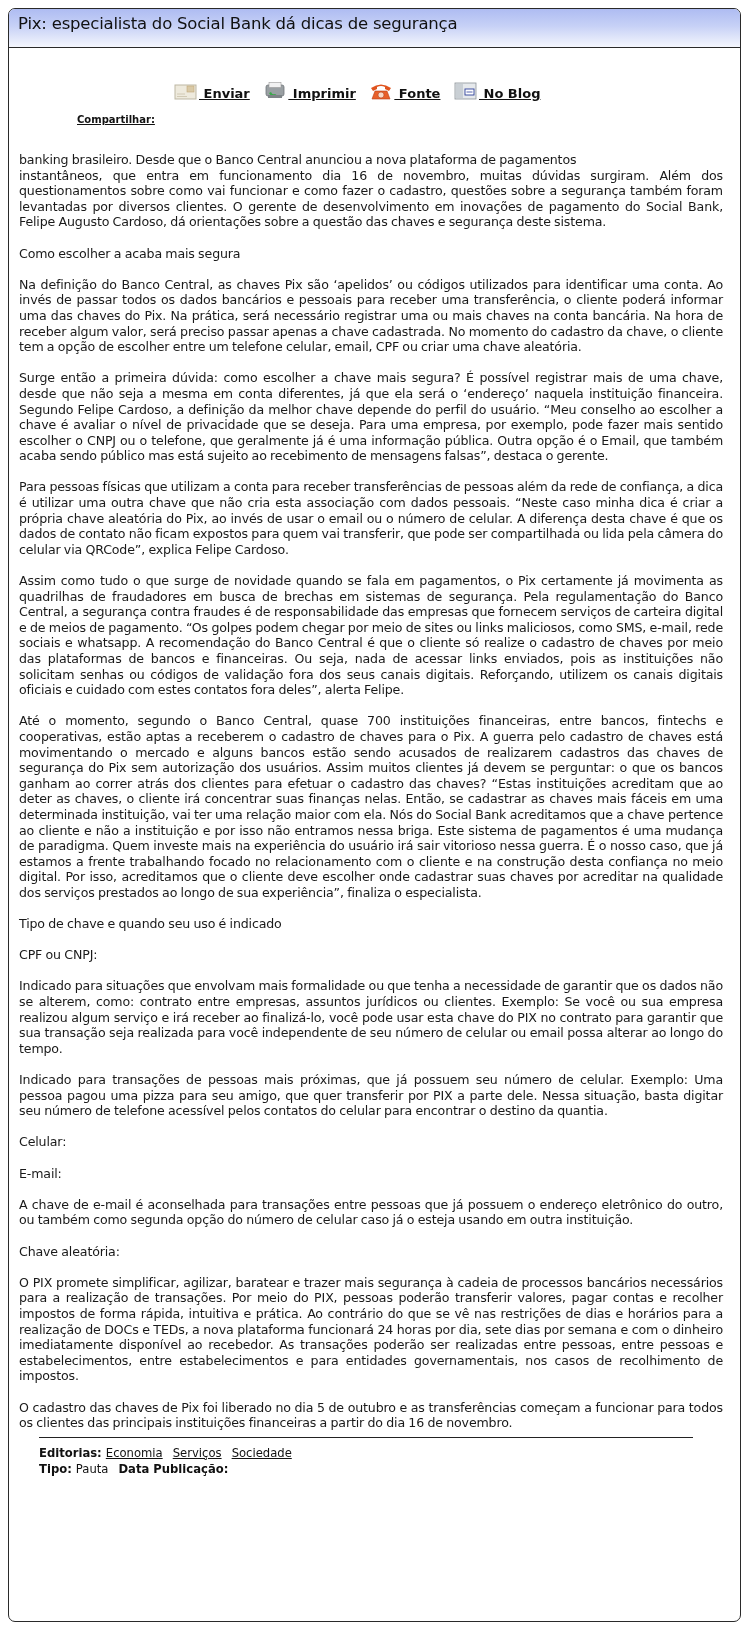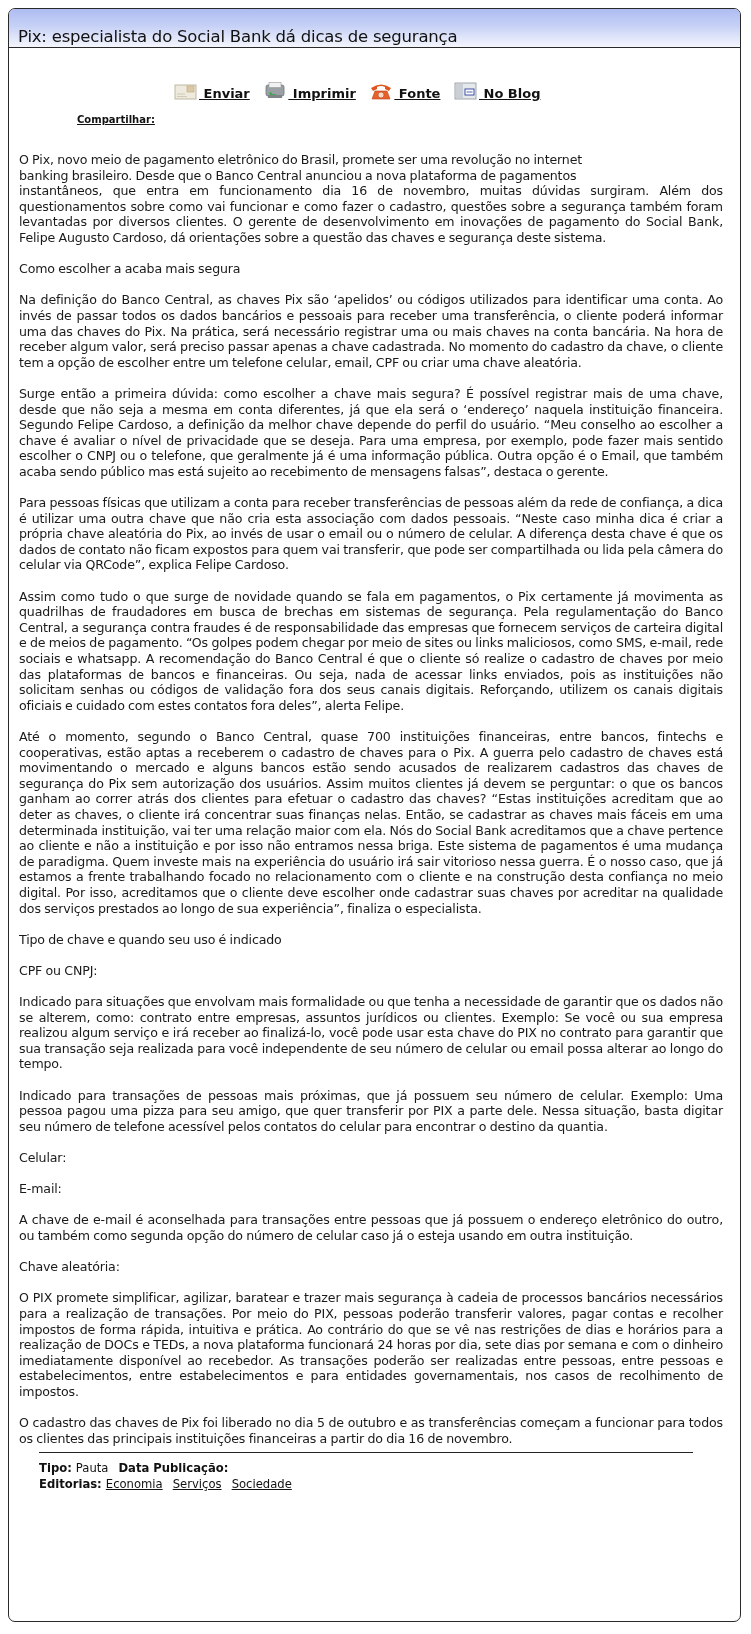--- a/index.html
+++ b/index.html
@@ -25,21 +25,21 @@
       border-radius: 7px;
       box-sizing: border-box;
       background: #ffffff;
       overflow: hidden;
     }
     .panel-header {
       height: 39px;
       border-bottom: 1px solid #2a2a2a;
       background: linear-gradient(to bottom, #aebcf2 0%, #c7d1f6 45%, #f4f6fd 100%);
       box-sizing: border-box;
-      padding: 18px 0 0 9px;
+      padding: 5px 0 0 9px;
       font-size: 16.5px;
       letter-spacing: -0.2px;
       color: #111;
       white-space: nowrap;
     }
     .panel-body {
       padding: 0 0 0 10px;
       font-size: 12.6px;
       line-height: 15.6px;
     }
@@ -161,21 +161,20 @@
             <line x1="12.5" y1="10" x2="18.5" y2="10" stroke="#2c3e9a" stroke-width="0.8"></line>
           </svg>
         </span><span> No Blog</span>
       </a>
     </div>
 
     <a class="share">Compartilhar:</a>
 
     <div class="article">
       <p class="first">
-        <span class="l">O Pix, novo meio de pagamento eletrônico do Brasil, promete ser uma revolução no internet</span>
         <span class="l">banking brasileiro. Desde que o Banco Central anunciou a nova plataforma de pagamentos</span>
         <span style="display:block;text-align:justify">instantâneos, que entra em funcionamento dia 16 de novembro, muitas dúvidas surgiram. Além dos questionamentos sobre como vai funcionar e como fazer o cadastro, questões sobre a segurança também foram levantadas por diversos clientes. O gerente de desenvolvimento em inovações de pagamento do Social Bank, Felipe Augusto Cardoso, dá orientações sobre a questão das chaves e segurança deste sistema.</span>
       </p>
       <p>Como escolher a acaba mais segura</p>
       <p>Na definição do Banco Central, as chaves Pix são ‘apelidos’ ou códigos utilizados para identificar uma conta. Ao invés de passar todos os dados bancários e pessoais para receber uma transferência, o cliente poderá informar uma das chaves do Pix. Na prática, será necessário registrar uma ou mais chaves na conta bancária. Na hora de receber algum valor, será preciso passar apenas a chave cadastrada. No momento do cadastro da chave, o cliente tem a opção de escolher entre um telefone celular, email, CPF ou criar uma chave aleatória.</p>
       <p>Surge então a primeira dúvida: como escolher a chave mais segura? É possível registrar mais de uma chave, desde que não seja a mesma em conta diferentes, já que ela será o ‘endereço’ naquela instituição financeira. Segundo Felipe Cardoso, a definição da melhor chave depende do perfil do usuário. “Meu conselho ao escolher a chave é avaliar o nível de privacidade que se deseja. Para uma empresa, por exemplo, pode fazer mais sentido escolher o CNPJ ou o telefone, que geralmente já é uma informação pública. Outra opção é o Email, que também acaba sendo público mas está sujeito ao recebimento de mensagens falsas”, destaca o gerente.</p>
       <p>Para pessoas físicas que utilizam a conta para receber transferências de pessoas além da rede de confiança, a dica é utilizar uma outra chave que não cria esta associação com dados pessoais. “Neste caso minha dica é criar a própria chave aleatória do Pix, ao invés de usar o email ou o número de celular. A diferença desta chave é que os dados de contato não ficam expostos para quem vai transferir, que pode ser compartilhada ou lida pela câmera do celular via QRCode”, explica Felipe Cardoso.</p>
       <p>Assim como tudo o que surge de novidade quando se fala em pagamentos, o Pix certamente já movimenta as quadrilhas de fraudadores em busca de brechas em sistemas de segurança. Pela regulamentação do Banco Central, a segurança contra fraudes é de responsabilidade das empresas que fornecem serviços de carteira digital e de meios de pagamento. “Os golpes podem chegar por meio de sites ou links maliciosos, como SMS, e-mail, rede sociais e whatsapp. A recomendação do Banco Central é que o cliente só realize o cadastro de chaves por meio das plataformas de bancos e financeiras. Ou seja, nada de acessar links enviados, pois as instituições não solicitam senhas ou códigos de validação fora dos seus canais digitais. Reforçando, utilizem os canais digitais oficiais e cuidado com estes contatos fora deles”, alerta Felipe.</p>
       <p>Até o momento, segundo o Banco Central, quase 700 instituições financeiras, entre bancos, fintechs e cooperativas, estão aptas a receberem o cadastro de chaves para o Pix. A guerra pelo cadastro de chaves está movimentando o mercado e alguns bancos estão sendo acusados de realizarem cadastros das chaves de segurança do Pix sem autorização dos usuários. Assim muitos clientes já devem se perguntar: o que os bancos ganham ao correr atrás dos clientes para efetuar o cadastro das chaves? “Estas instituições acreditam que ao deter as chaves, o cliente irá concentrar suas finanças nelas. Então, se cadastrar as chaves mais fáceis em uma determinada instituição, vai ter uma relação maior com ela. Nós do Social Bank acreditamos que a chave pertence ao cliente e não a instituição e por isso não entramos nessa briga. Este sistema de pagamentos é uma mudança de paradigma. Quem investe mais na experiência do usuário irá sair vitorioso nessa guerra. É o nosso caso, que já estamos a frente trabalhando focado no relacionamento com o cliente e na construção desta confiança no meio digital. Por isso, acreditamos que o cliente deve escolher onde cadastrar suas chaves por acreditar na qualidade dos serviços prestados ao longo de sua experiência”, finaliza o especialista.</p>
       <p>Tipo de chave e quando seu uso é indicado</p>
@@ -187,25 +186,25 @@
       <p>A chave de e-mail é aconselhada para transações entre pessoas que já possuem o endereço eletrônico do outro, ou também como segunda opção do número de celular caso já o esteja usando em outra instituição.</p>
       <p>Chave aleatória:</p>
       <p>O PIX promete simplificar, agilizar, baratear e trazer mais segurança à cadeia de processos bancários necessários para a realização de transações. Por meio do PIX, pessoas poderão transferir valores, pagar contas e recolher impostos de forma rápida, intuitiva e prática. Ao contrário do que se vê nas restrições de dias e horários para a realização de DOCs e TEDs, a nova plataforma funcionará 24 horas por dia, sete dias por semana e com o dinheiro imediatamente disponível ao recebedor. As transações poderão ser realizadas entre pessoas, entre pessoas e estabelecimentos, entre estabelecimentos e para entidades governamentais, nos casos de recolhimento de impostos.</p>
       <p style="margin-bottom:0">O cadastro das chaves de Pix foi liberado no dia 5 de outubro e as transferências começam a funcionar para todos os clientes das principais instituições financeiras a partir do dia 16 de novembro.</p>
     </div>
 
     <div class="divider"></div>
 
     <div class="footer">
       <div>
-        <span>Tipo:</span>
-        <span class="val">Pauta</span>
-        <span>Data Publicação:</span>
-      </div>
-      <div>
         <span>Editorias:</span>
         <a>Economia</a>
         <a>Serviços</a>
         <a>Sociedade</a>
       </div>
+      <div>
+        <span>Tipo:</span>
+        <span class="val">Pauta</span>
+        <span>Data Publicação:</span>
+      </div>
     </div>
   </div>
 </div>
 
 </body></html>

